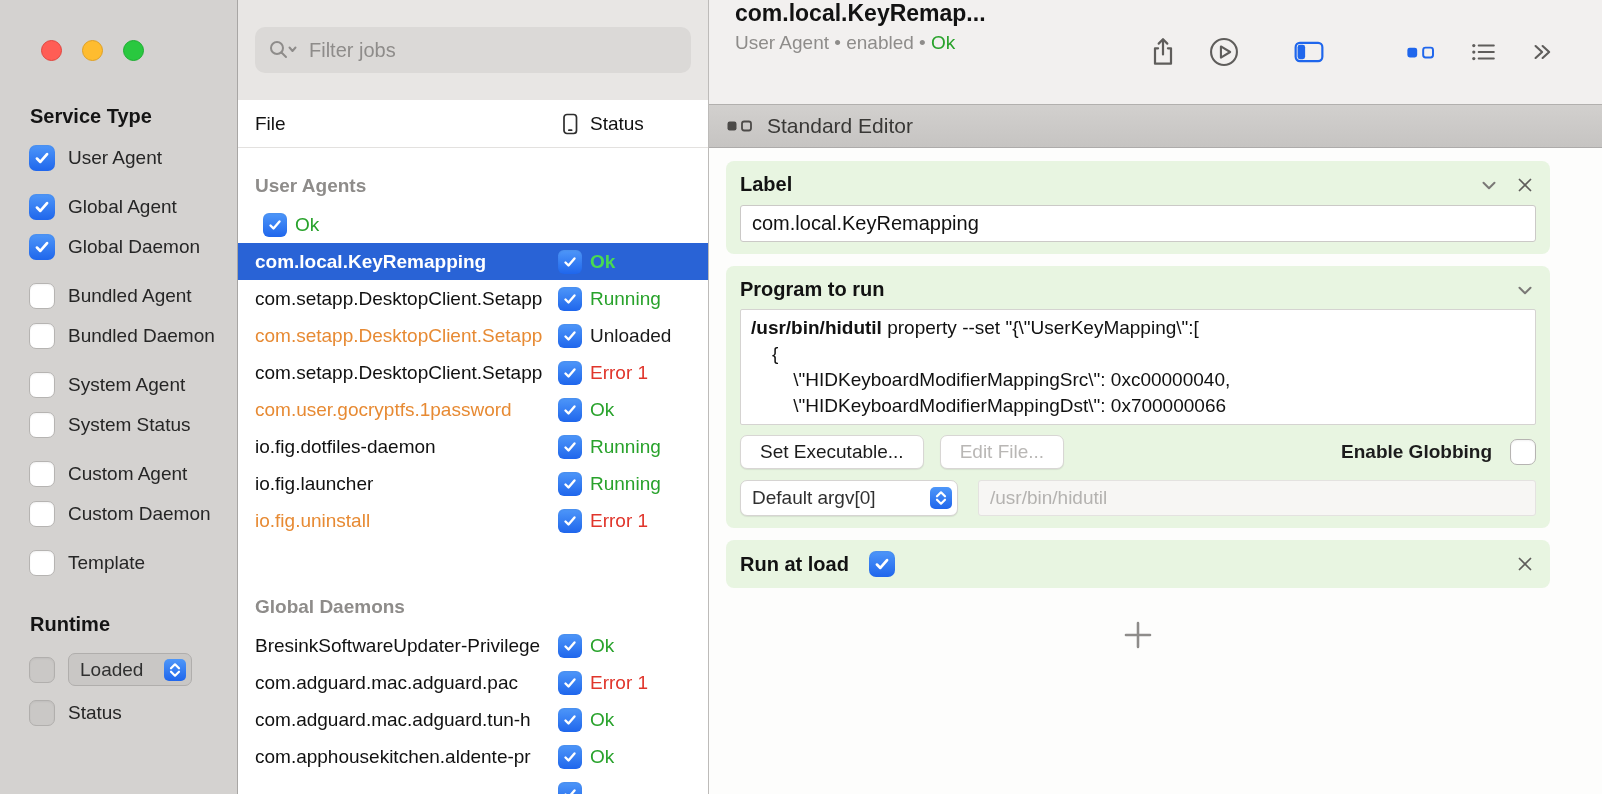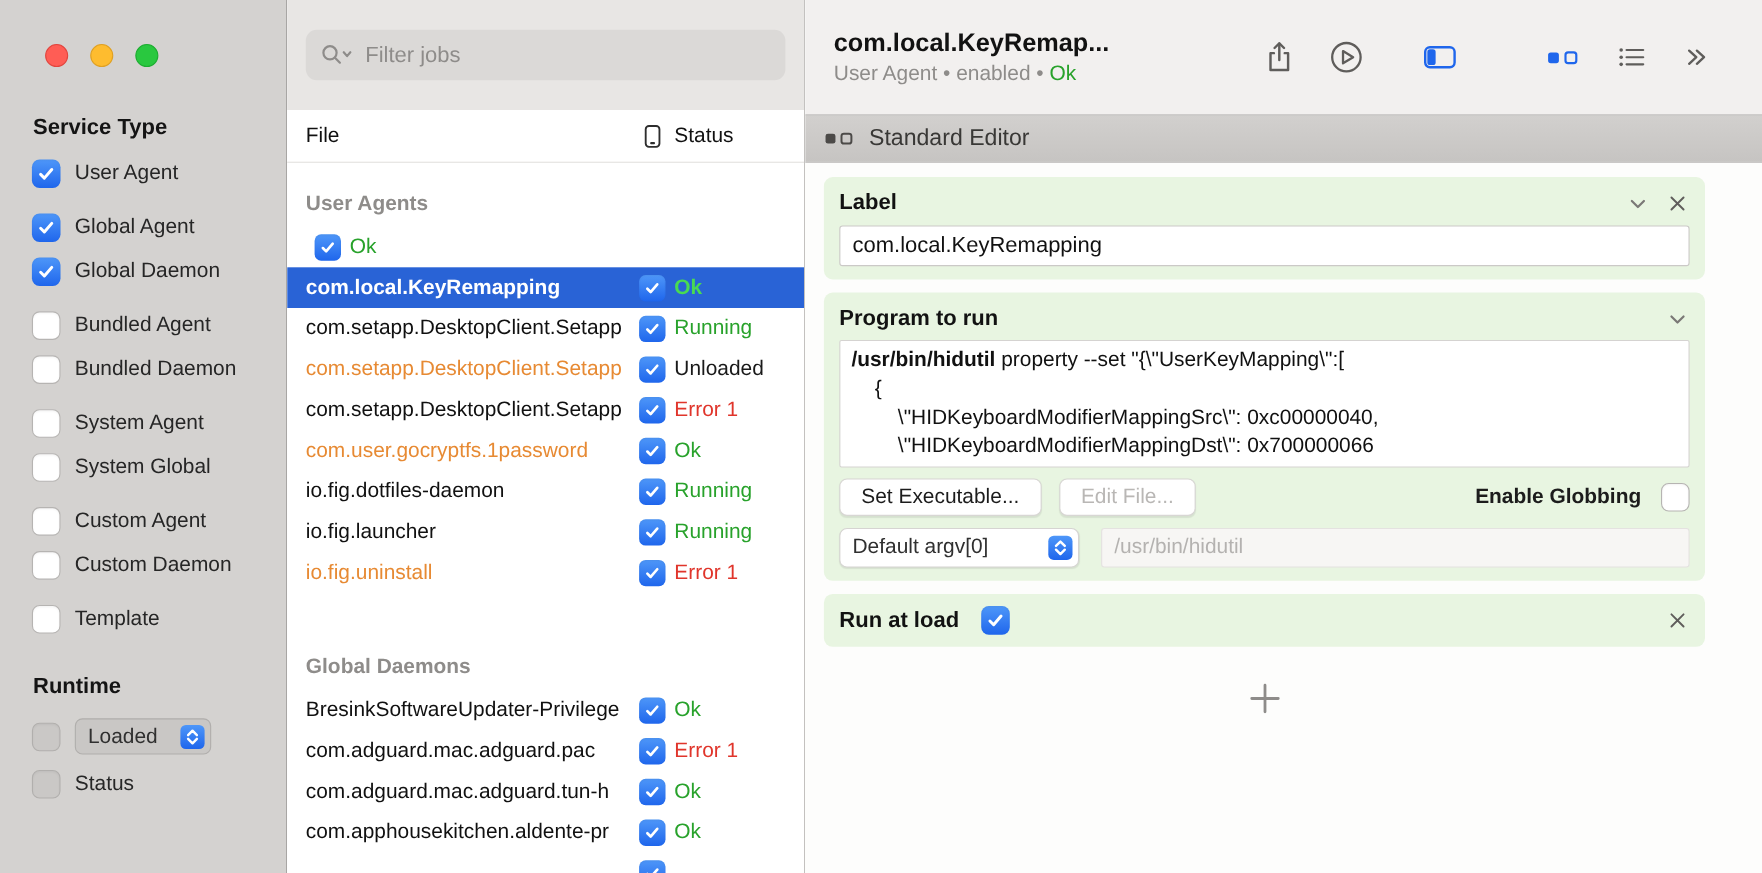--- a/index.html
+++ b/index.html
@@ -1,21 +1,21 @@
 <!DOCTYPE html>
 <html><head>
 <meta charset="utf-8">
 <style>
   * { margin:0; padding:0; box-sizing:border-box; }
   html,body { width:1602px; height:794px; overflow:hidden; }
   body { font-family:"Liberation Sans","DejaVu Sans",sans-serif; font-size:19px; color:#1c1c1c; background:#fff; }
   .window { display:flex; width:1602px; height:794px; }
 
   
-  .sidebar { width:261px; flex-shrink:0; background:#d4d2d0; border-right:1px solid #a8a6a4; overflow:hidden; }
+  .sidebar { width:238px; flex-shrink:0; background:#d4d2d0; border-right:1px solid #a8a6a4; overflow:hidden; }
   .traffic { display:flex; gap:20px; padding:40px 0 0 41px; }
   .light { width:21px; height:21px; border-radius:50%; display:inline-block; }
   .light.red    { background:#ff5d55; border:1px solid #e1453e; }
   .light.yellow { background:#febc2f; border:1px solid #dfa023; }
   .light.green  { background:#29c83f; border:1px solid #1dad31; }
   .sb-header { margin:44px 0 10px 30px; font-size:20px; font-weight:700; color:#141414; }
   .sb-header.rt { margin-top:30px; }
   .sb-item { display:flex; align-items:center; gap:13px; padding:7px 0; margin-left:29px; cursor:default; }
   .sb-item.gap { margin-top:9px; }
   .sb-label { color:#262626; }
@@ -58,21 +58,21 @@
   .row .status { width:118px; }
   .row .status.green { color:#28a22b; }
   .row .status.red { color:#e0352b; }
   .row .status.plain { color:#1a1a1a; }
   .row.selected { background:#2963d6; }
   .row.selected .file { color:#fff; font-weight:700; }
   .row.selected .status.green { color:#49da52; font-weight:700; }
 
   
   .detail { flex:1; display:flex; flex-direction:column; background:#fdfdfc; overflow:hidden; }
-  .detail-header { height:104px; background:#f2f0ef; display:flex; align-items:center; padding:0 48px 0 26px; }
+  .detail-header { height:104px; background:#f2f0ef; display:flex; padding:0 48px 0 26px; }
   .dh-titles { min-width:0; }
   .dh-title { font-size:23px; font-weight:700; color:#121212; white-space:nowrap; }
   .dh-sub { margin-top:5px; font-size:19px; color:#8e8c8a; }
   .dh-sub .green { color:#28a22b; }
   .toolbar { margin-left:auto; display:flex; align-items:center; gap:30px; }
   .tool { display:flex; align-items:center; justify-content:center; cursor:default; }
   .tool.ml-md { margin-left:22px; }
   .tool.ml-lg { margin-left:48px; }
 
   .editor-bar { height:44px; background:linear-gradient(180deg,#d2d0ce,#c6c4c2); border-top:1px solid #b2b0ae;
@@ -174,21 +174,21 @@
           <span class="cb">
             
           </span>
           <span class="sb-label">System Agent</span>
         </div>
 
         <div class="sb-item">
           <span class="cb">
             
           </span>
-          <span class="sb-label">System Global</span>
+          <span class="sb-label">System Status</span>
         </div>
 
 
         <div class="sb-item gap">
           <span class="cb">
             
           </span>
           <span class="sb-label">Custom Agent</span>
         </div>
 

